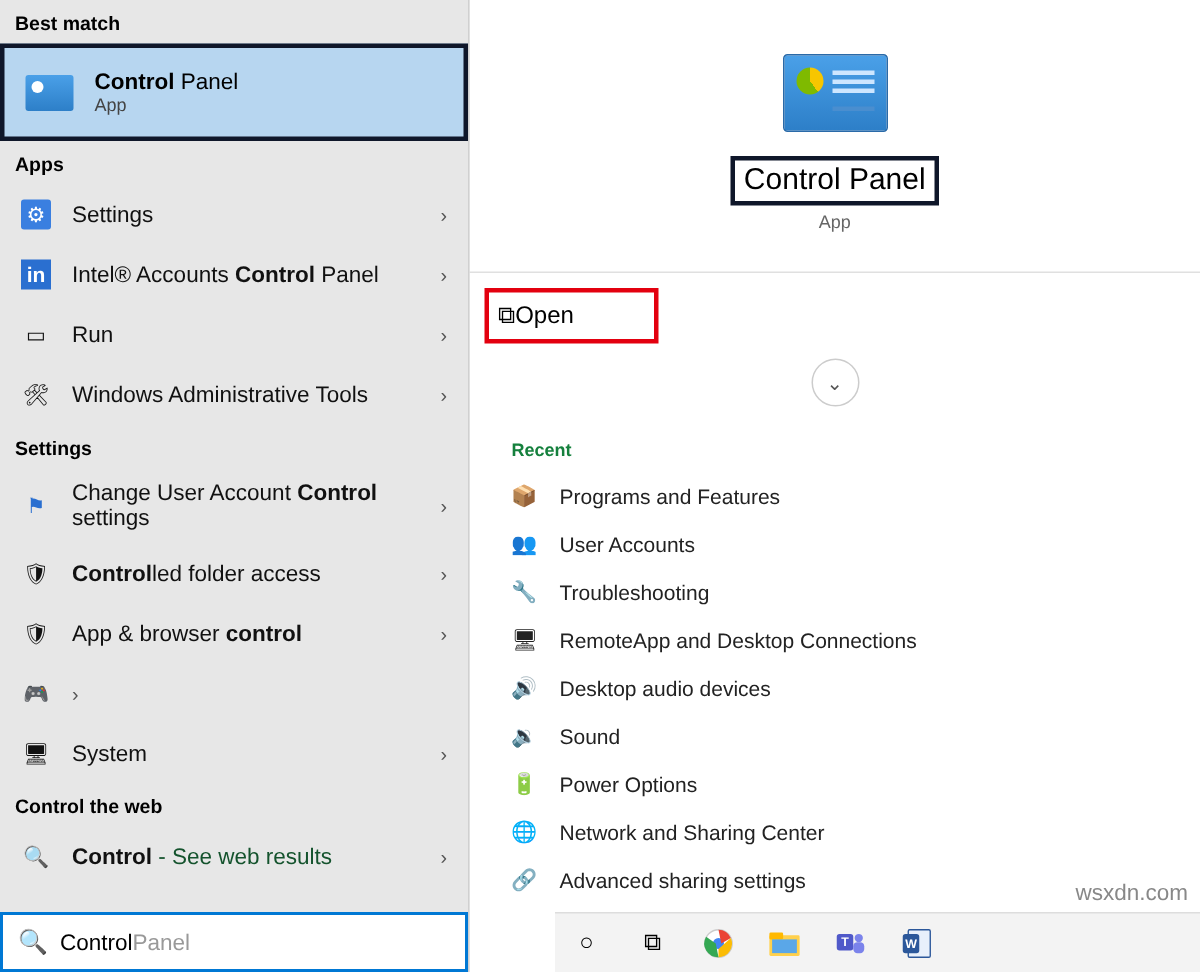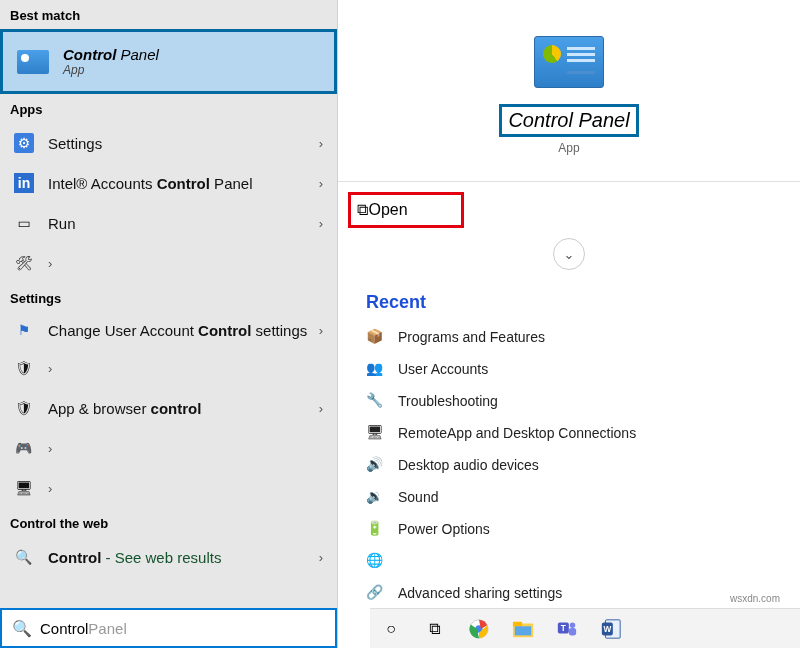--- a/index.html
+++ b/index.html
@@ -1,60 +1,60 @@
 <!DOCTYPE html>
 <html><head>
 <meta charset="utf-8">
 <style>
 * { margin: 0; padding: 0; box-sizing: border-box; font-family: "Segoe UI", Tahoma, sans-serif; }
 body { width: 800px; height: 648px; overflow: hidden; background: #fff; position: relative; }
 .container { display: flex; width: 100%; height: 100%; }
-.left { width: 338px; background: #e7e7e7; display: flex; flex-direction: column; position: relative; border-right: 1px solid #d0d0d0; }
+.left { width: 313px; background: #e7e7e7; display: flex; flex-direction: column; position: relative; border-right: 1px solid #d0d0d0; }
 .right { flex: 1; background: #fff; display: flex; flex-direction: column; }
 
 .section-header { font-size: 13px; font-weight: 600; color: #000; padding: 8px 10px 6px 10px; }
 
 .result-row { display: flex; align-items: center; padding: 10px 14px; font-size: 15px; color: #111; cursor: default; }
 .result-row .icon { width: 20px; height: 20px; margin-right: 14px; display: flex; align-items: center; justify-content: center; font-size: 14px; }
 .result-row .label { flex: 1; }
 .result-row .chev { color: #555; font-size: 13px; }
 .result-row.tall { padding-top: 8px; padding-bottom: 8px; }
 
 .best-match { background: #b7d6f0; padding: 14px 14px; display: flex; align-items: center; }
 .best-match .cp-icon { width: 32px; height: 24px; background: linear-gradient(#4aa0e8,#2d7fc8); border-radius: 2px; margin-right: 14px; position: relative; }
 .best-match .cp-icon::after { content:""; position:absolute; left:4px; top:4px; width:8px; height:8px; background:#fff; border-radius:50%; }
 .best-match .txt { display: flex; flex-direction: column; }
 .best-match .title { font-size: 15px; color: #000; }
 .best-match .sub { font-size: 12px; color: #444; }
 
-.redbox { border: 3px solid #0369a1; font-style: italic; }
+.redbox { border: 3px solid #0f172a; }
 
 .search-bar { height: 40px; background: #fff; border: 2px solid #0078d4; display: flex; align-items: center; padding: 0 10px; }
 .search-bar .sicon { width: 18px; margin-right: 10px; color: #333; }
 .search-bar .typed { font-size: 15px; color: #000; }
 .search-bar .rest { font-size: 15px; color: #999; }
 
 .right .hero { display: flex; flex-direction: column; align-items: center; padding: 36px 0 10px 0; }
 .hero-icon { width: 70px; height: 52px; background: linear-gradient(#4aa0e8,#2d7fc8); border-radius: 3px; border: 1px solid #2a6aa8; position: relative; margin-bottom: 16px; }
 .hero-icon::before { content:""; position:absolute; left:8px; top:8px; width:18px; height:18px; border-radius:50%; background: conic-gradient(#f7c600 0 40%, #7fba00 40% 100%); }
 .hero-icon::after { content:""; position:absolute; right:8px; top:10px; width:28px; height:3px; background:#cde6ff; box-shadow: 0 6px 0 #cde6ff, 0 12px 0 #cde6ff, 0 24px 0 #4a8ecf; }
 .hero-title { font-size: 20px; color: #000; padding: 2px 6px; }
 .hero-sub { font-size: 12px; color: #666; margin-top: 4px; }
 .hr { height: 1px; background: #e0e0e0; margin: 16px 0 0 0; }
 .open-box { border: 3px solid #e3000f; width: 116px; margin-left: 10px; margin-top: 10px; padding: 6px 6px; display: flex; align-items: center; }
 .expand-circle { width: 32px; height: 32px; border: 1px solid #ccc; border-radius: 50%; display:flex; align-items:center; justify-content:center; margin: 10px auto; color:#555; font-size:13px; }
 
 .recent { padding: 0 16px; }
-.recent .hdr { font-weight: 600; font-size: 18px; padding: 12px 0 8px 12px; color:#1d4ed8; }
+.recent .hdr { font-weight: 600; font-size: 12px; padding: 12px 0 8px 12px; color:#15803d; }
 .recent-item { display: flex; align-items: center; padding: 7px 12px; font-size: 14px; color: #222; }
 .recent-item .ricon { width: 18px; height: 18px; margin-right: 14px; font-size: 14px; }
 
 .taskbar { position: absolute; bottom: 0; right: 0; left: 370px; height: 40px; background: #f3f3f3; border-top: 1px solid #ddd; display: flex; align-items: center; padding: 0 8px; gap: 18px; }
 .taskbar .ticon { width: 26px; height: 26px; display:flex; align-items:center; justify-content:center; font-size:16px; }
-.watermark { position: absolute; bottom: 44px; right: 20px; font-size: 10px; color: #888; }
+.watermark { position: absolute; bottom: 44px; right: 8px; font-size: 15px; color: #888; }
 
 .bold { font-weight: 600; }
 .gray { color: #14532d; }
 .sicon-settings { width:20px;height:20px;background:#3a7fe0;color:#fff;display:flex;align-items:center;justify-content:center;font-size:13px;border-radius:2px;}
 .sicon-intel { width:20px;height:20px;background:#2a6fd0;display:flex;align-items:center;justify-content:center;color:#fff;font-size:9px;font-weight:bold;}
 .sicon-shield { color:#111; font-size:18px; }
 .sicon-flag { color:#2a6fd0; }
 .sicon-display { font-size:14px; }
 </style>
 </head>
@@ -82,44 +82,47 @@
       <div class="label"><span>Intel® Accounts </span><span class="bold">Control</span><span> Panel</span></div>
       <div class="chev">›</div>
     </div>
     <div class="result-row">
       <div class="icon">▭</div>
       <div class="label">Run</div>
       <div class="chev">›</div>
     </div>
     <div class="result-row">
       <div class="icon">🛠</div>
+      <div class="label">Windows Administrative Tools</div>
       <div class="chev">›</div>
     </div>
 
     <div class="section-header">Settings</div>
     <div class="result-row tall">
       <div class="icon sicon-flag">⚑</div>
       <div class="label"><span>Change User Account </span><span class="bold">Control</span><span> settings</span></div>
       <div class="chev">›</div>
     </div>
     <div class="result-row">
       <div class="icon sicon-shield">🛡</div>
+      <div class="label"><span class="bold">Control</span><span>led folder access</span></div>
       <div class="chev">›</div>
     </div>
     <div class="result-row">
       <div class="icon sicon-shield">🛡</div>
       <div class="label"><span>App &amp; browser </span><span class="bold">control</span></div>
       <div class="chev">›</div>
     </div>
     <div class="result-row">
       <div class="icon">🎮</div>
       <div class="chev">›</div>
     </div>
     <div class="result-row">
       <div class="icon sicon-display">🖥</div>
+      <div class="label">System</div>
       <div class="chev">›</div>
     </div>
 
     <div class="section-header">Control the web</div>
     <div class="result-row">
       <div class="icon">🔍</div>
       <div class="label"><span class="bold">Control</span><span class="gray"> - See web results</span></div>
       <div class="chev">›</div>
     </div>
 
@@ -171,20 +174,21 @@
       <div class="recent-item">
           <div class="ricon">🔉</div>
           <div>Sound</div>
         </div>
       <div class="recent-item">
           <div class="ricon">🔋</div>
           <div>Power Options</div>
         </div>
       <div class="recent-item">
           <div class="ricon">🌐</div>
+          <div>Network and Sharing Center</div>
         </div>
       <div class="recent-item">
           <div class="ricon">🔗</div>
           <div>Advanced sharing settings</div>
         </div>
     </div>
 
     <div class="watermark">wsxdn.com</div>
 
     <div class="taskbar">

